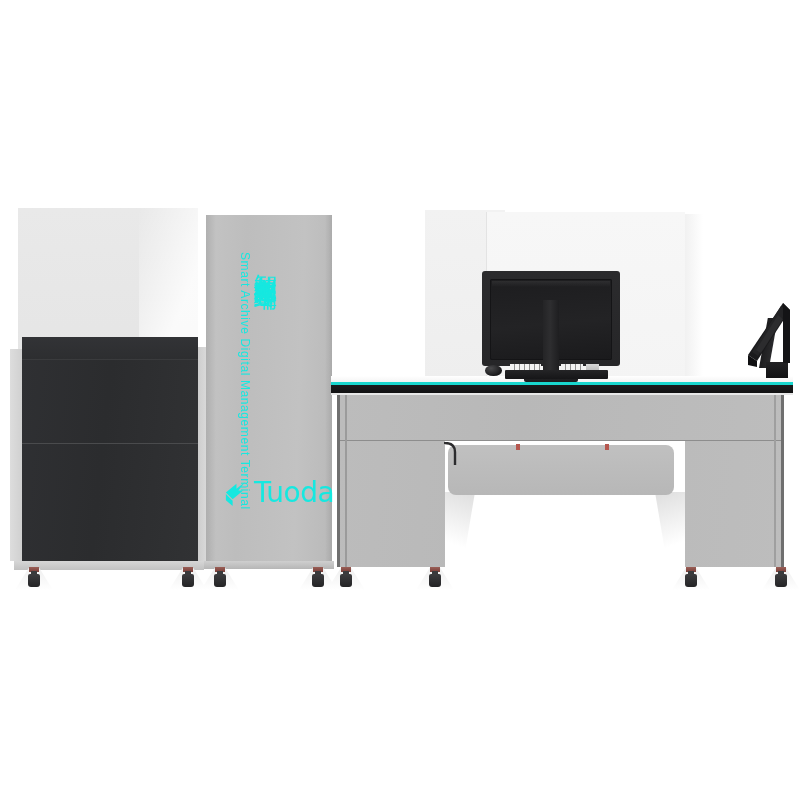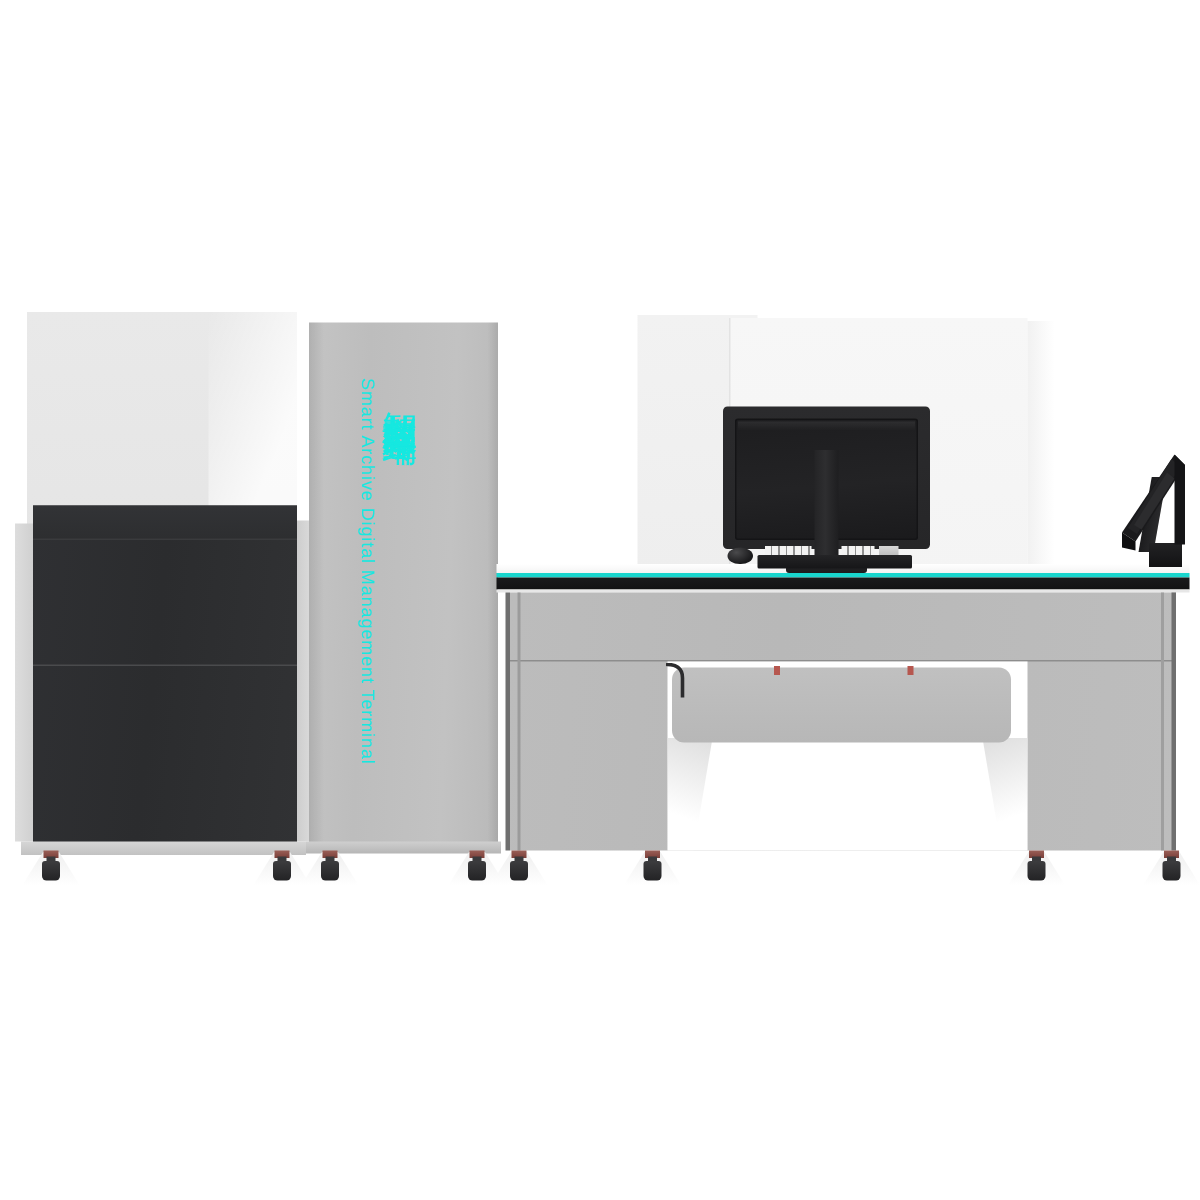--- a/index.html
+++ b/index.html
@@ -317,20 +317,27 @@
 
   <div id="tower"></div>
   <div id="tower-left-shadow"></div>
   <div id="tower-right-edge"></div>
   <div id="tower-base"></div>
 
   <div class="tower-text" id="tower-title-cn">智慧档案数字管理终端</div>
 
   <div class="tower-text" id="tower-title-en">Smart Archive Digital Management Terminal</div>
 
+  <div id="tower-logo">
+    <svg id="tower-logo-mark" viewBox="0 0 28 28">
+      <path d="M4 13 L15 4 L15 9 L24 2 L24 2 L17 11 L22 11 L11 20 Z" fill="#16e8e0"></path>
+      <path d="M4 14.5 L11 21.5 L11 27 L4 21 Z" fill="#16e8e0"></path>
+    </svg>
+    <span id="tower-logo-text">Tuoda</span>
+  </div>
 
   <div id="desk-top-white"></div>
   <div id="desk-top-teal"></div>
   <div id="desk-top-dark"></div>
   <div id="desk-top-underline"></div>
 
   <div id="desk-body"></div>
   <div id="desk-body-seam"></div>
   <div id="desk-left-post"></div>
   <div id="desk-left-post2"></div>

